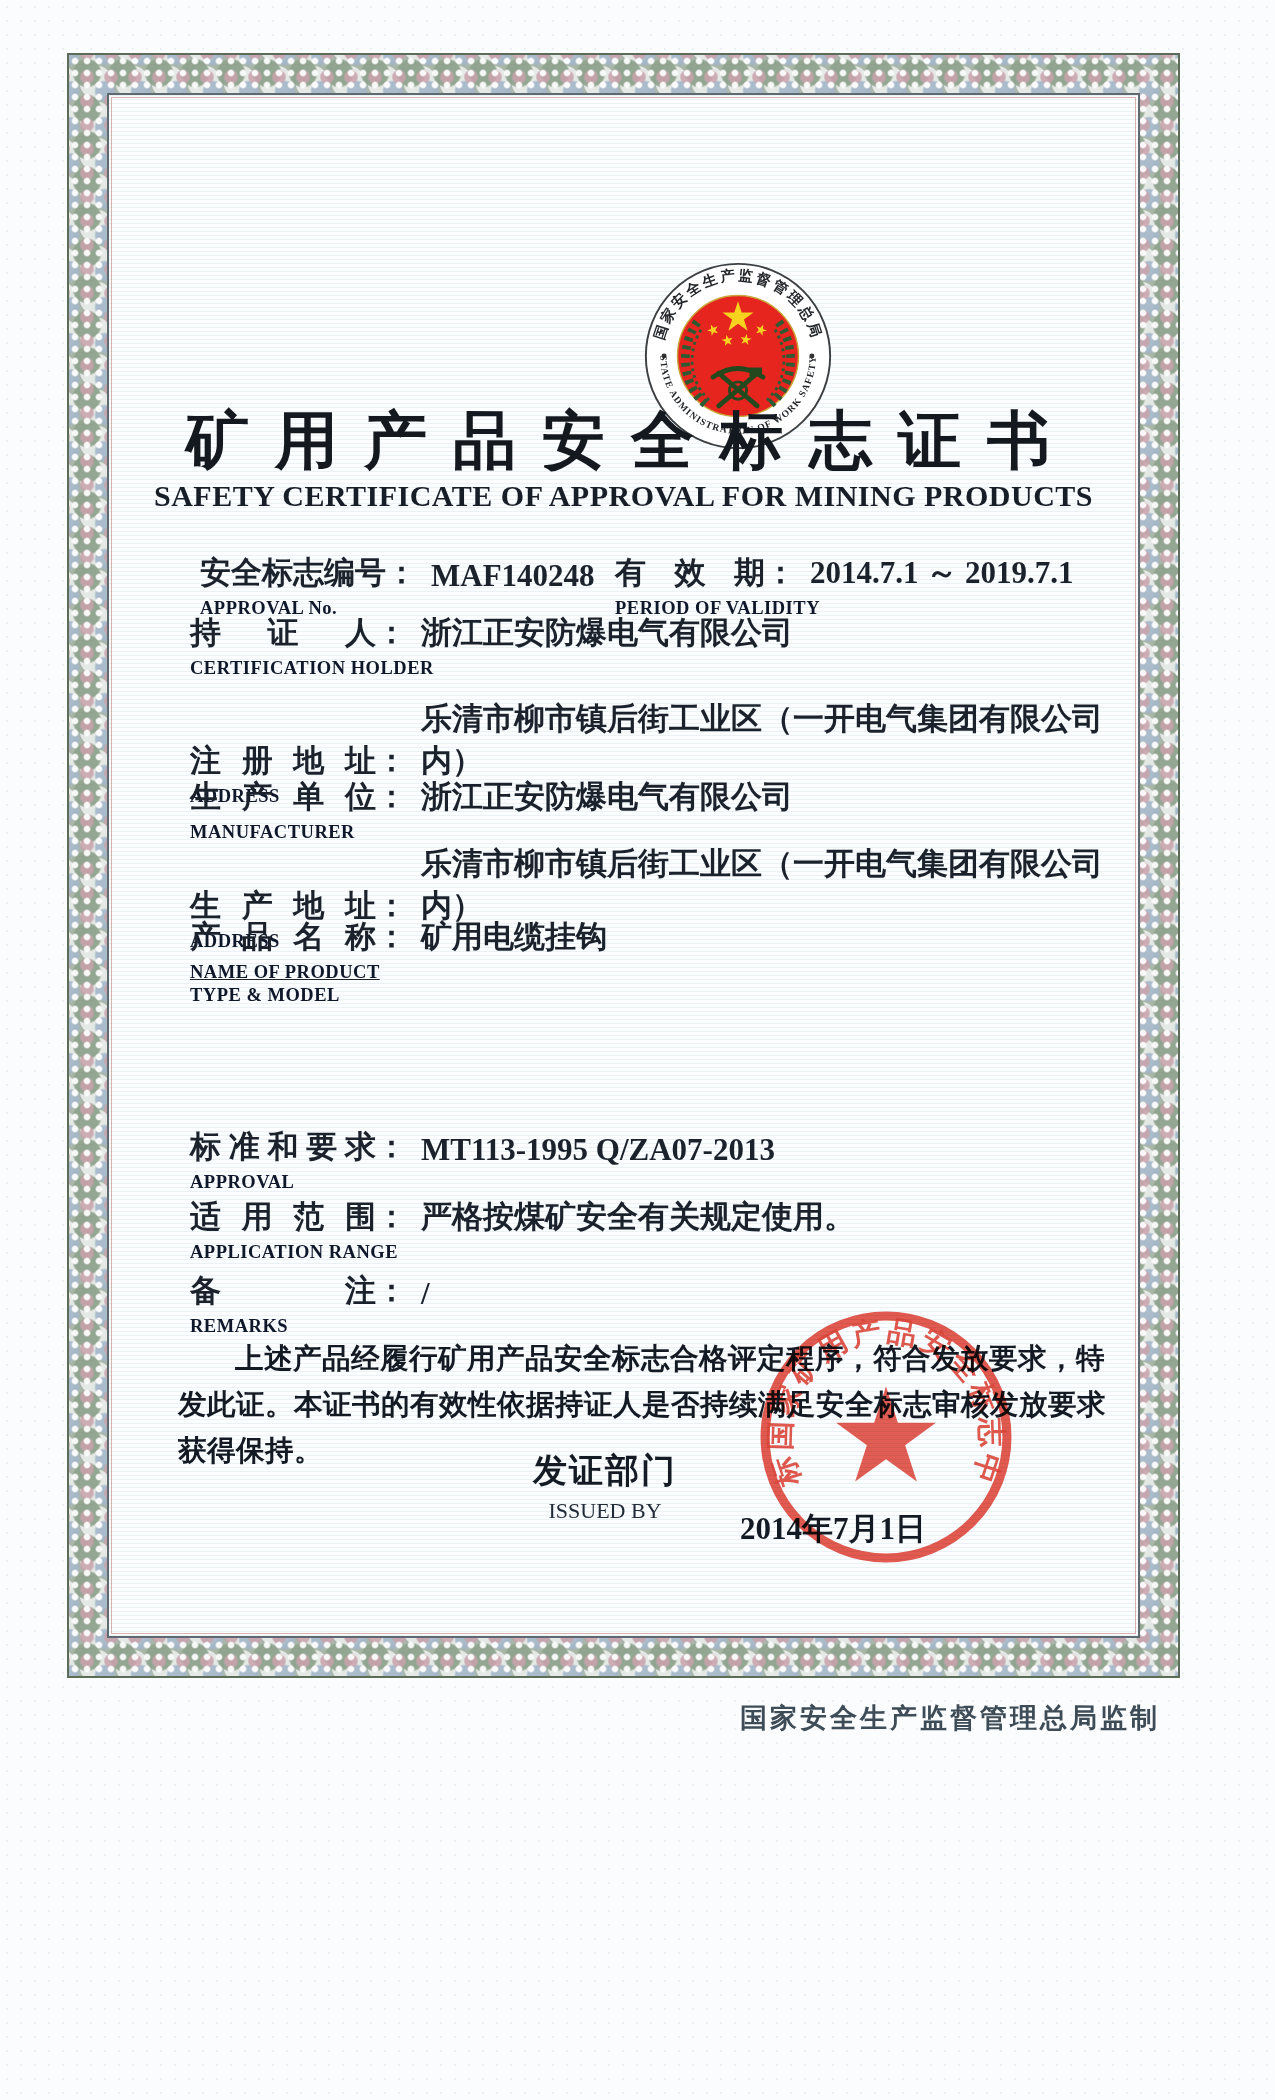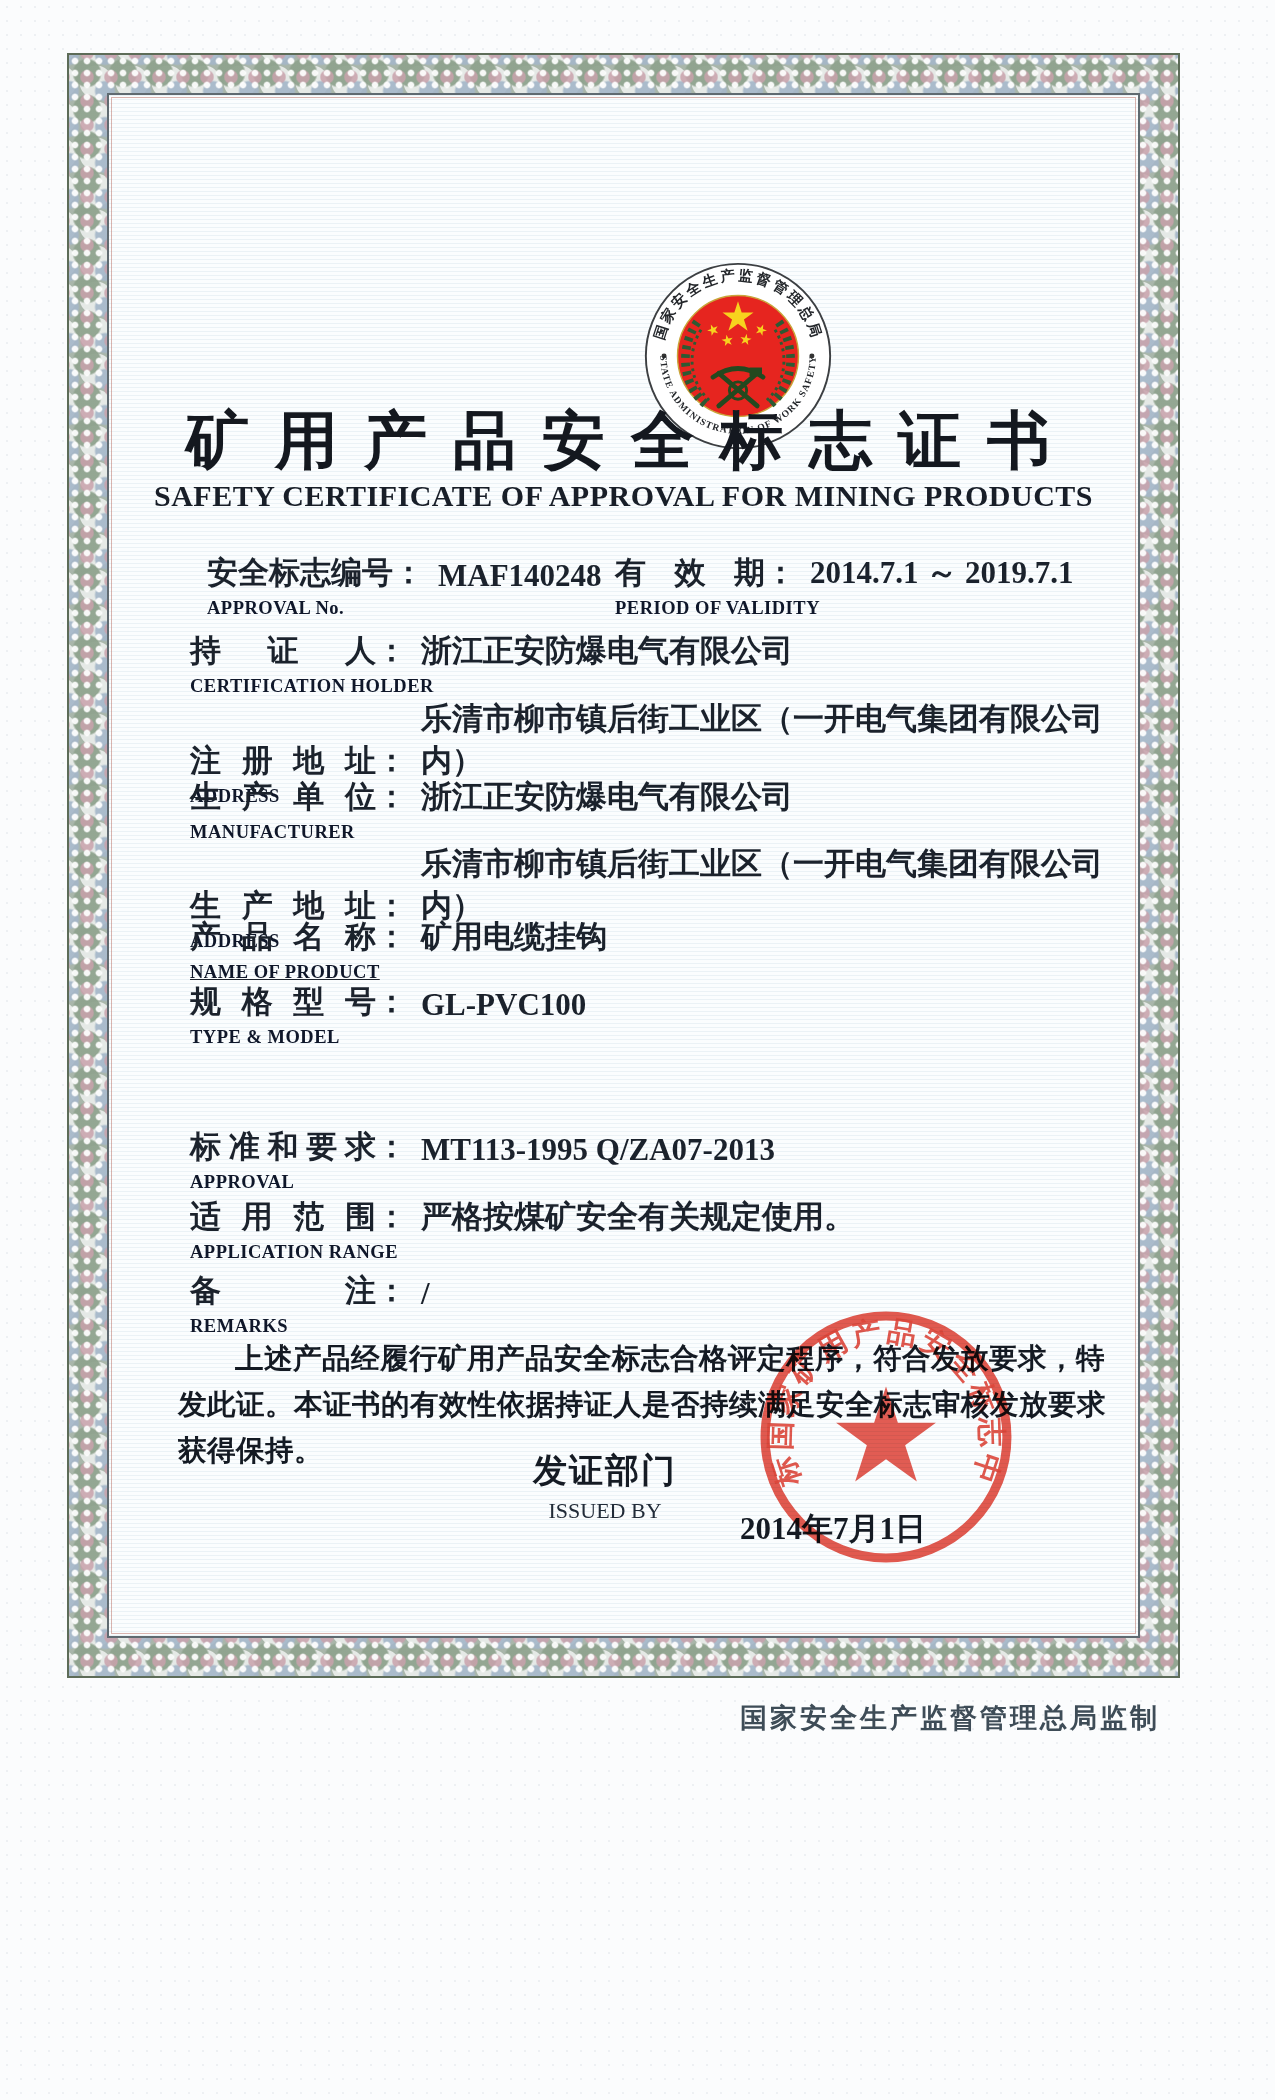--- a/index.html
+++ b/index.html
@@ -61,21 +61,21 @@
   .colon{display:inline-block;}
   .value{display:inline-block;margin-left:14px;vertical-align:bottom;}
   .v2{display:block;}
   .v2:empty{display:none;}
   .en-sub{font-size:18.5px;letter-spacing:.5px;margin-top:4px;color:#0f172a;font-weight:bold;}
   .grp{position:absolute;top:0;}
   
   .r-approval{top:552px;left:190px;}
   .g-validity{left:425px;top:0;}
   .g-validity .spread{width:150px;}
-  .f0{top:630px;} .f1{top:698px;} .f2{top:776px;} .f3{top:843px;}
+  .f0{top:612px;} .f1{top:698px;} .f2{top:776px;} .f3{top:843px;}
   .f4{top:916px;text-decoration:underline;} .f5{top:981px;} .f6{top:1126px;} .f7{top:1196px;} .f8{top:1270px;}
   
   .statement{
     position:absolute;left:178px;top:1336px;width:948px;
     font-size:28.5px;font-weight:bold;line-height:1.62;text-indent:2em;
     letter-spacing:.5px;color:#141a23;
   }
   
   .issued{position:absolute;left:470px;top:1448px;width:270px;text-align:center;}
   .issued-zh{font-size:34px;font-weight:bold;letter-spacing:2px;color:#151b24;}
@@ -140,21 +140,21 @@
       </svg>
     </div>
 
   </div>
 </div>
 
 <div class="title-zh">矿用产品安全标志证书</div>
 <div class="title-en">SAFETY CERTIFICATE OF APPROVAL FOR MINING PRODUCTS</div>
 
 <div class="row r-approval">
-  <div class="grp" style="left:17px">
+  <div class="grp" style="left:10px">
     <div class="zh-line">
       <span class="label">安全标志编号</span><span class="colon">：</span><span class="value">MAF140248</span>
     </div>
     <div class="en-sub">APPROVAL No.</div>
   </div>
   <div class="grp g-validity">
     <div class="zh-line">
       <span class="label spread">有效期</span><span class="colon">：</span><span class="value">2014.7.1 ～ 2019.7.1</span>
     </div>
     <div class="en-sub">PERIOD OF VALIDITY</div>
@@ -180,21 +180,20 @@
   <div class="zh-line"><span class="label spread">生产地址</span><span class="colon">：</span><span class="value"><span>乐清市柳市镇后街工业区（一开电气集团有限公司</span><span class="v2">内）</span></span></div>
   <div class="en-sub">ADDRESS</div>
 </div>
 
 <div class="row f4">
   <div class="zh-line"><span class="label spread">产品名称</span><span class="colon">：</span><span class="value"><span>矿用电缆挂钩</span></span></div>
   <div class="en-sub">NAME OF PRODUCT</div>
 </div>
 
 <div class="row f5">
-  <div class="zh-line"><span class="label spread">规格型号</span><span class="colon">：</span><span class="value"><span>GL-PVC100</span></span></div>
   <div class="en-sub">TYPE &amp; MODEL</div>
 </div>
 
 <div class="row f6">
   <div class="zh-line"><span class="label spread">标准和要求</span><span class="colon">：</span><span class="value"><span>MT113-1995 Q/ZA07-2013</span></span></div>
   <div class="en-sub">APPROVAL</div>
 </div>
 
 <div class="row f7">
   <div class="zh-line"><span class="label spread">适用范围</span><span class="colon">：</span><span class="value"><span>严格按煤矿安全有关规定使用。</span></span></div>

